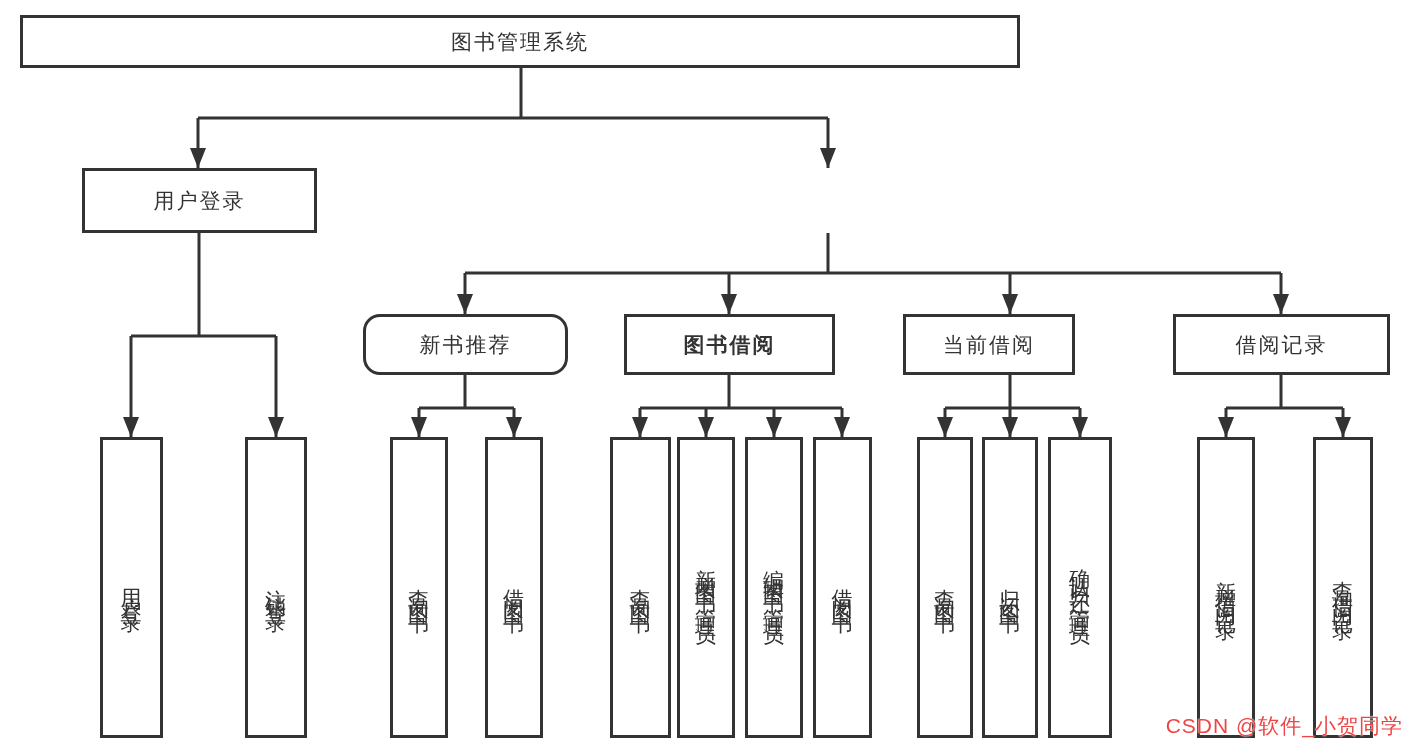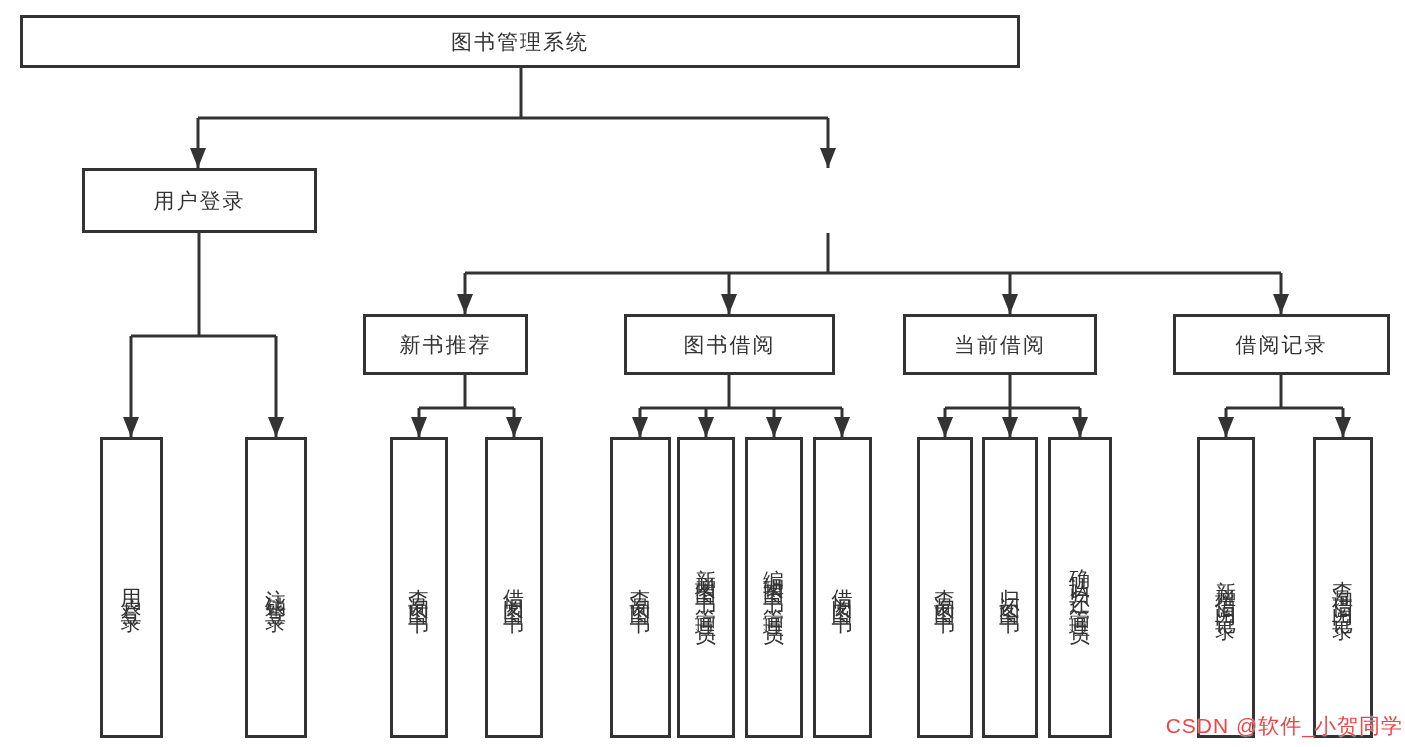--- a/index.html
+++ b/index.html
@@ -92,27 +92,27 @@
   </svg>
 
   <div class="node" style="left:20px;top:15px;width:1000px;height:53px;font-family:Liberation Serif, serif;">
     <span class="lbl">图书管理系统</span>
   </div>
 
   <div class="node" style="left:82px;top:168px;width:235px;height:65px;">
     <span class="lbl">用户登录</span>
   </div>
 
-  <div class="node" style="left:363px;top:314px;width:165px;height:61px;">
+  <div class="node" style="left:363px;top:314px;width:205px;height:61px;border-radius:17px;">
     <span class="lbl">新书推荐</span>
   </div>
-  <div class="node" style="left:624px;top:314px;width:211px;height:61px;">
+  <div class="node" style="left:624px;top:314px;width:211px;height:61px;font-weight:bold;">
     <span class="lbl">图书借阅</span>
   </div>
-  <div class="node" style="left:903px;top:314px;width:194px;height:61px;">
+  <div class="node" style="left:903px;top:314px;width:172px;height:61px;">
     <span class="lbl">当前借阅</span>
   </div>
   <div class="node" style="left:1173px;top:314px;width:217px;height:61px;">
     <span class="lbl">借阅记录</span>
   </div>
 
   <div class="node leaf" style="left:100px;top:437px;width:63px;height:301px;">
     <span class="lbl">用户登录</span>
   </div>
   <div class="node leaf" style="left:245px;top:437px;width:62px;height:301px;">

